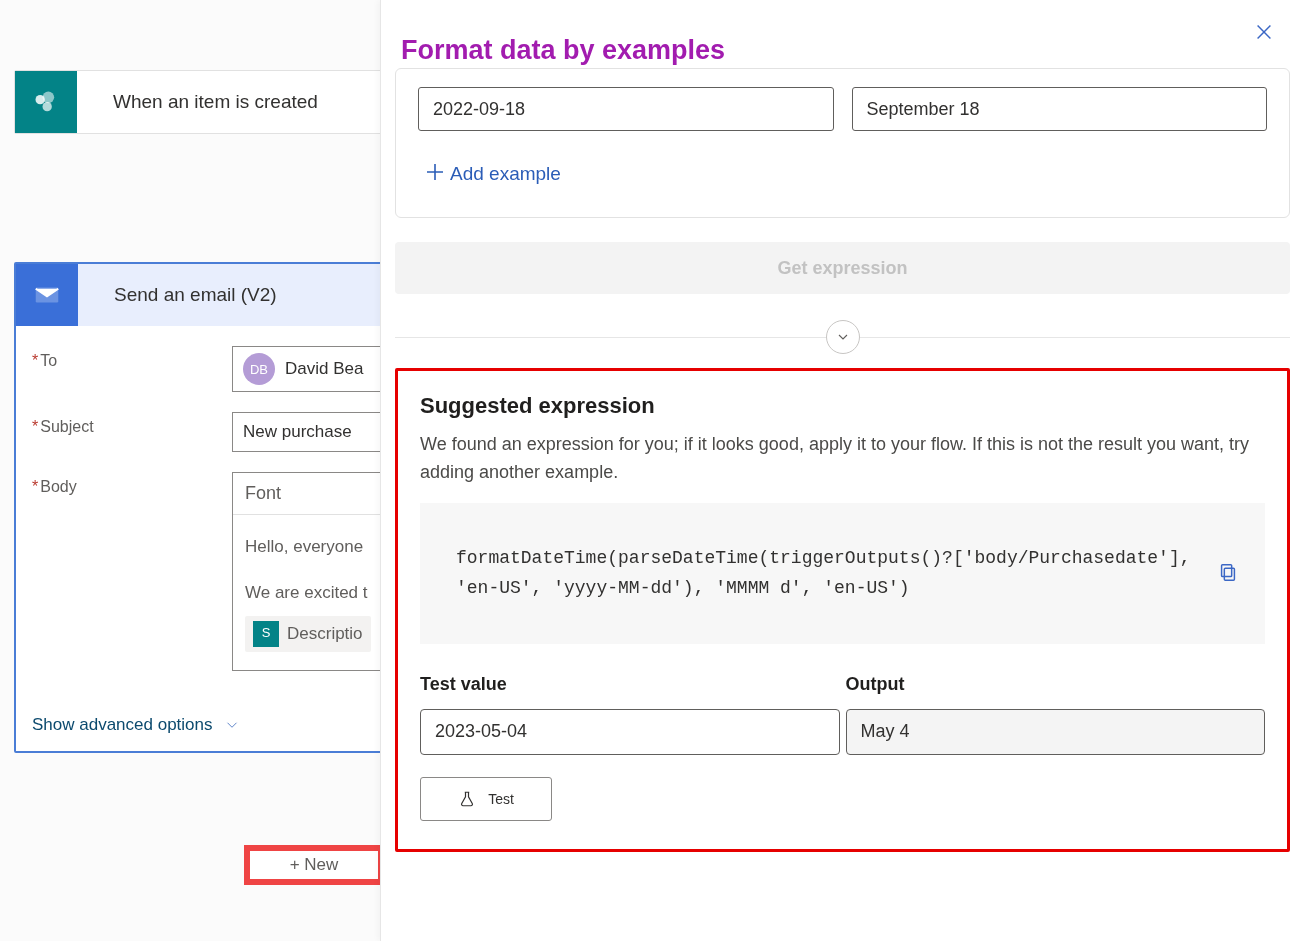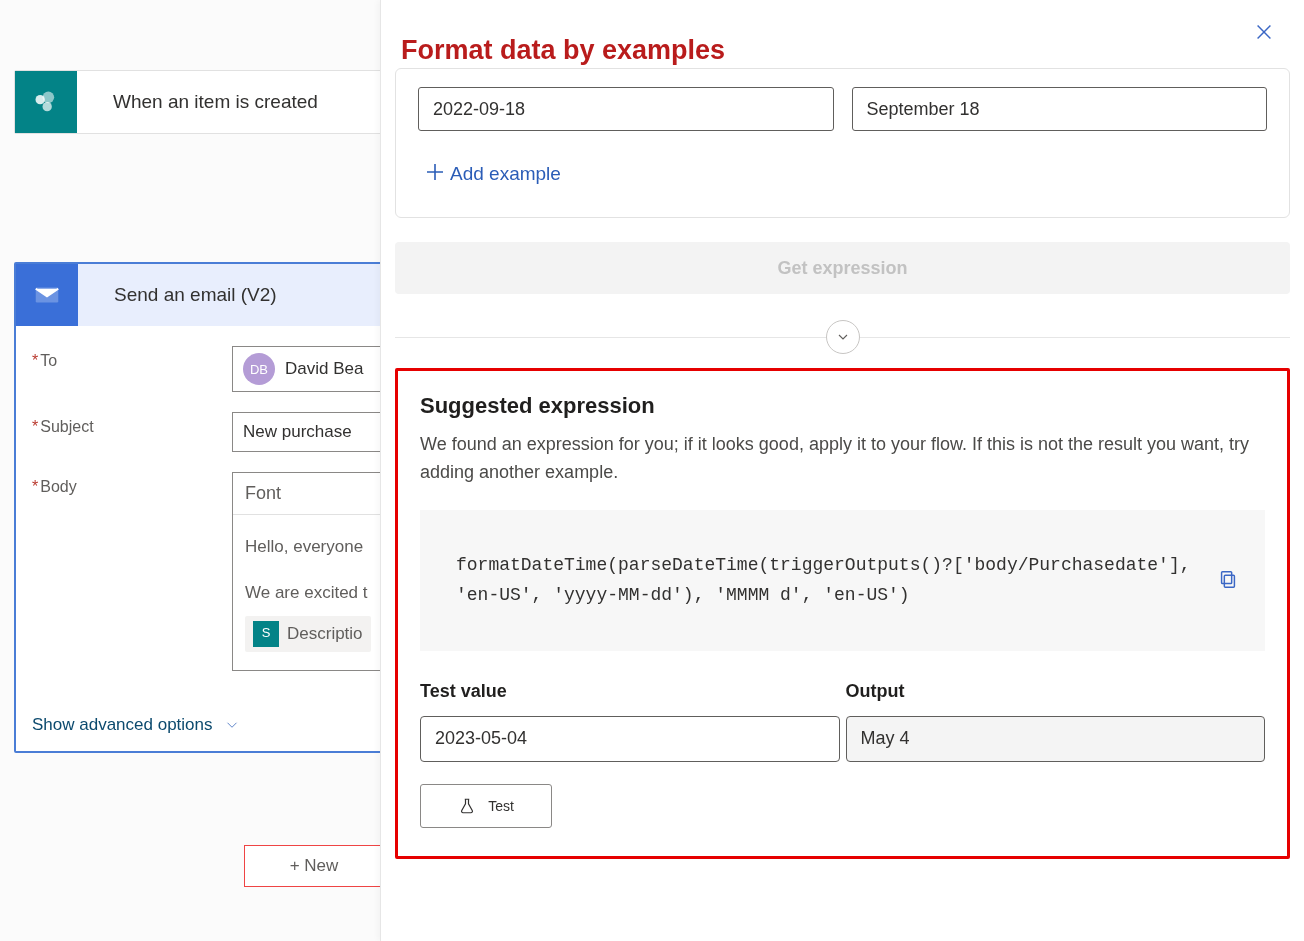--- a/index.html
+++ b/index.html
@@ -131,23 +131,23 @@
     padding: 16px;
     display: flex; align-items: center; gap: 10px;
     color: #0c4a6e;
     font-size: 17px;
   }
   .adv-row svg { stroke: #2b5db7; }
 
   .new-step {
     margin: 92px auto 0 auto;
     width: 140px;
-    border: 1px solid #ef4444;
-    background: #fff;
-    padding: 10px 14px;
+    border: 6px solid #ef4444;
+    background: #fff;
+    padding: 4px 14px;
     text-align: center;
     color: #605e5c;
     font-size: 17px;
   }
 
   
   .panel {
     position: absolute;
     left: 380px;
     top: 0;
@@ -161,21 +161,21 @@
     overflow: hidden;
   }
   .panel-header {
     height: 64px;
     display: flex; align-items: center; justify-content: space-between;
     padding: 0 28px 0 20px;
   }
   .panel-title {
     font-size: 27px;
     font-weight: 700;
-    color: #b91c1c;
+    color: #a21caf;
     margin-top: 37px;
   }
   .close-x { width: 24px; height: 24px; display: flex; align-items: center; justify-content: center; cursor: pointer; }
   .close-x svg { stroke: #3b67c5; stroke-width: 1.6; }
 
   .panel-scroll {
     flex: 1;
     padding: 4px 14px 24px 14px;
     overflow: hidden;
   }
@@ -236,21 +236,21 @@
     display: flex; align-items: center; justify-content: center;
   }
   .circle-btn svg { stroke: #605e5c; stroke-width: 1.6; }
 
   .sugg-card {
     border: 3px solid #e60000;
     border-radius: 2px;
     padding: 22px 22px 28px 22px;
   }
   .sugg-title { font-size: 22px; font-weight: 700; color: #201f1e; margin-bottom: 12px; }
-  .sugg-desc { font-size: 18px; color: #4b4a48; line-height: 1.55; margin-bottom: 23px; }
+  .sugg-desc { font-size: 18px; color: #4b4a48; line-height: 1.55; margin-bottom: 16px; }
 
   .expr-box {
     background: #f7f7f7;
     padding: 40px 70px 40px 36px;
     position: relative;
     font-family: Consolas, "Courier New", monospace;
     font-size: 18px;
     color: #323130;
     line-height: 1.7;
     word-break: break-word;

